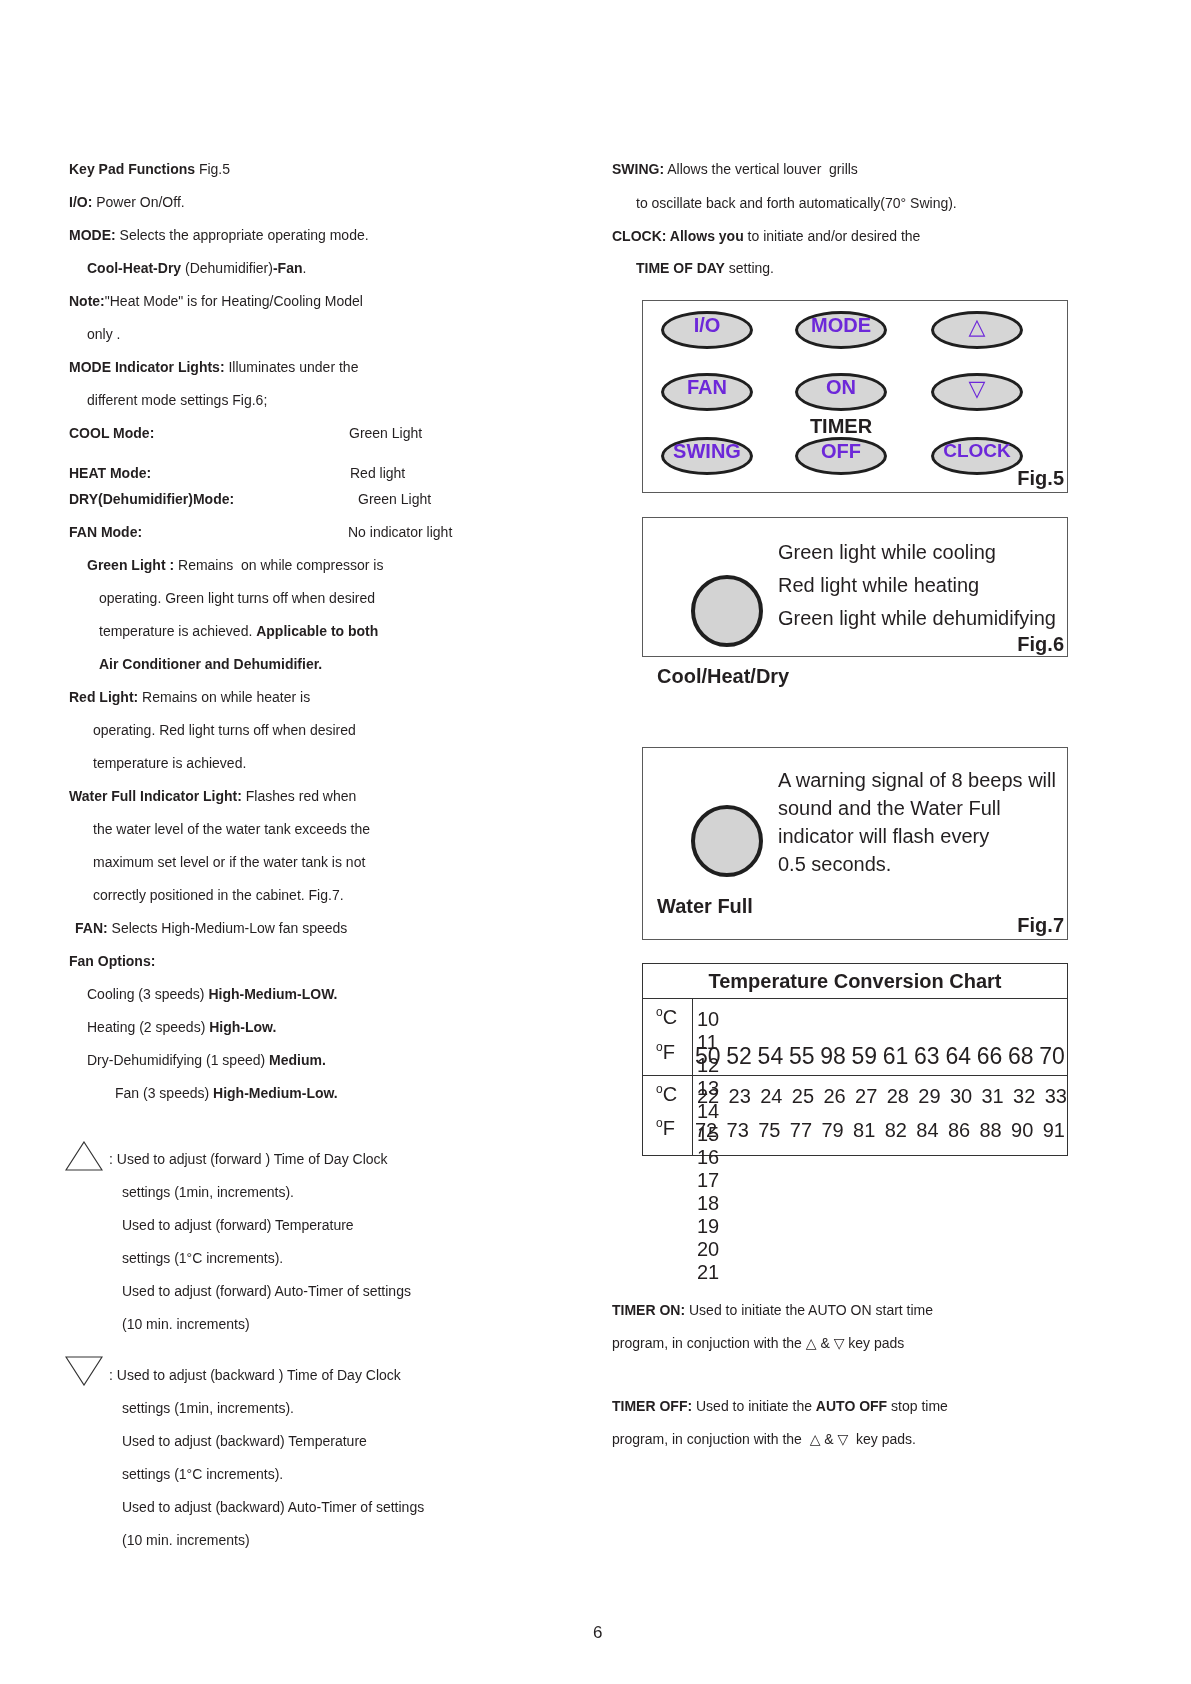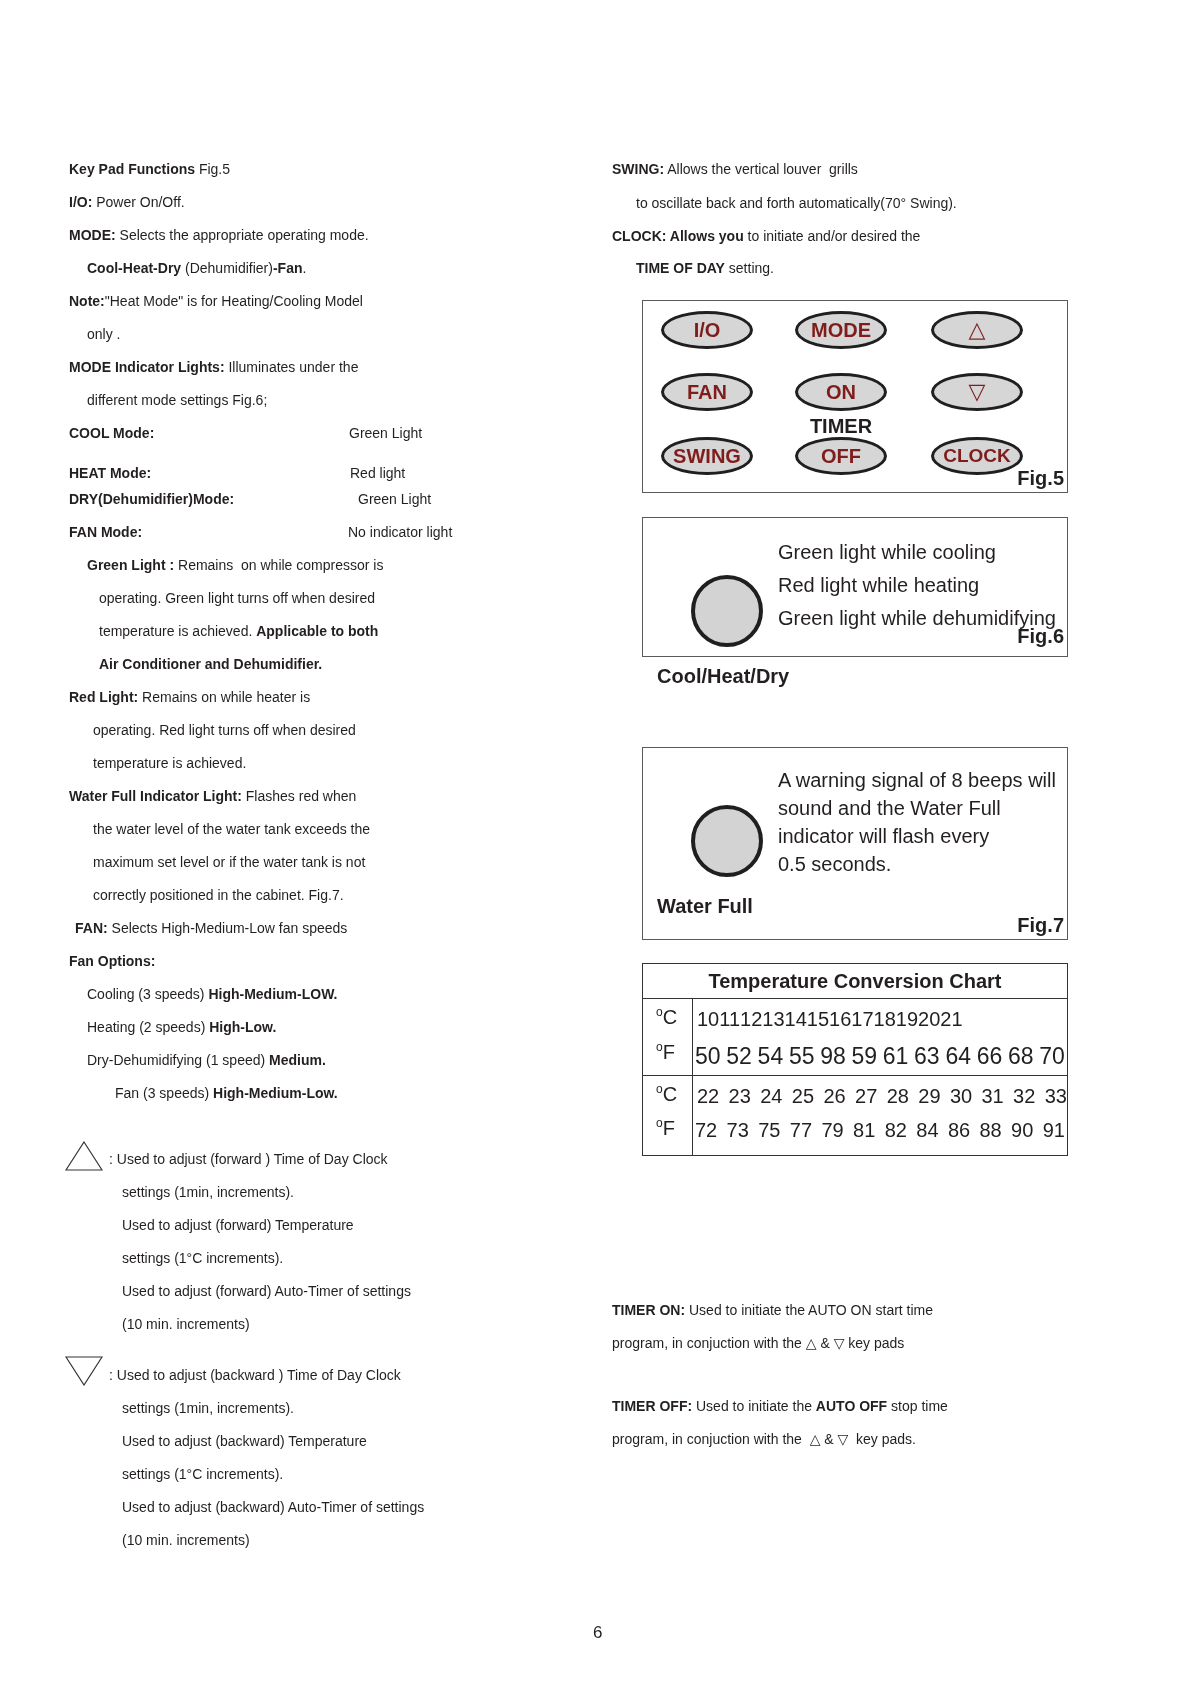--- a/index.html
+++ b/index.html
@@ -2,22 +2,22 @@
 <html><head>
 <meta charset="utf-8">
 <style>
   html, body { margin:0; padding:0; background:#ffffff; }
   body { width:1191px; height:1684px; position:relative; overflow:hidden;
          font-family:"Liberation Sans", sans-serif; color:#231f20; }
   .ln { position:absolute; font-size:14px; line-height:24px; white-space:nowrap; }
   b { font-weight:bold; }
   .box { position:absolute; border:1.5px solid #5a5a5a; box-sizing:border-box; background:#fff; }
   .key { position:absolute; width:92px; height:38px; border:3.5px solid #1f1f1f; border-radius:50%;
-         background:#d6d6d6; box-sizing:border-box; display:flex; align-items:center; justify-content:center;
-         font-weight:bold; font-size:20px; color:#7f1d1d; }
+         background:#d6d6d6; box-sizing:border-box; display:flex; align-items:flex-start; justify-content:center;
+         font-weight:bold; font-size:20px; color:#6d28d9; }
   .figlbl { position:absolute; font-weight:bold; font-size:20px; }
   .lamp { position:absolute; width:72px; height:72px; border-radius:50%; border:4px solid #1f1f1f;
           background:#d3d3d3; box-sizing:border-box; }
   .ftxt { position:absolute; font-size:20px; line-height:33px; white-space:nowrap; }
   .tri { position:absolute; }
   sup { font-size:12px; vertical-align:8px; }
 </style>
 </head>
 <body>
 
@@ -115,41 +115,41 @@
       </div>
     <div class="figlbl" style="right:3px;bottom:2px;">Fig.5</div>
   </div>
 
   <div class="box" style="left:642px;top:517px;width:426px;height:140px;">
     <div class="lamp" style="left:48px;top:57px;"></div>
     <div class="ftxt" style="left:135px;top:18px;">Green light while cooling</div>
     <div class="ftxt" style="left:135px;top:51px;">Red light while heating</div>
     <div class="ftxt" style="left:135px;top:84px;">Green light while dehumidifying</div>
     <div class="figlbl" style="left:14px;top:147px;">Cool/Heat/Dry</div>
-    <div class="figlbl" style="right:3px;bottom:8px;">Fig.6</div>
+    <div class="figlbl" style="right:3px;bottom:0;">Fig.6</div>
   </div>
 
   <div class="box" style="left:642px;top:747px;width:426px;height:193px;">
     <div class="lamp" style="left:48px;top:57px;"></div>
     <div class="ftxt" style="left:135px;top:18px;line-height:28px;">A warning signal of 8 beeps will</div>
     <div class="ftxt" style="left:135px;top:46px;line-height:28px;">sound and the Water Full</div>
     <div class="ftxt" style="left:135px;top:74px;line-height:28px;">indicator will flash every</div>
     <div class="ftxt" style="left:135px;top:102px;line-height:28px;">0.5 seconds.</div>
     <div class="figlbl" style="left:14px;top:147px;">Water Full</div>
     <div class="figlbl" style="right:3px;bottom:2px;">Fig.7</div>
   </div>
 
   <div class="box" style="left:642px;top:963px;width:426px;height:193px;border-color:#333;">
     <div style="position:absolute;left:0;top:0;width:100%;height:34px;border-bottom:1.5px solid #333;text-align:center;font-weight:bold;font-size:20px;line-height:34px;">Temperature Conversion Chart</div>
     <div style="position:absolute;left:49px;top:34px;width:0;height:157px;border-left:1.5px solid #333;"></div>
     <div style="position:absolute;left:0;top:111px;width:100%;height:0;border-top:1.5px solid #333;"></div>
 
     <div style="position:absolute;left:13px;top:41px;font-size:20px;"><sup>o</sup><span>C</span></div>
     <div style="position:absolute;left:13px;top:76px;font-size:20px;"><sup>o</sup><span>F</span></div>
-    <div style="position:absolute;left:54px;top:44px;width:368px;display:flex;justify-content:flex-start;font-size:20px;">
+    <div style="position:absolute;left:54px;top:44px;width:368px;display:flex;justify-content:space-between;font-size:20px;flex-direction:column;">
       <span>10</span>
         <span>11</span>
         <span>12</span>
         <span>13</span>
         <span>14</span>
         <span>15</span>
         <span>16</span>
         <span>17</span>
         <span>18</span>
         <span>19</span>

